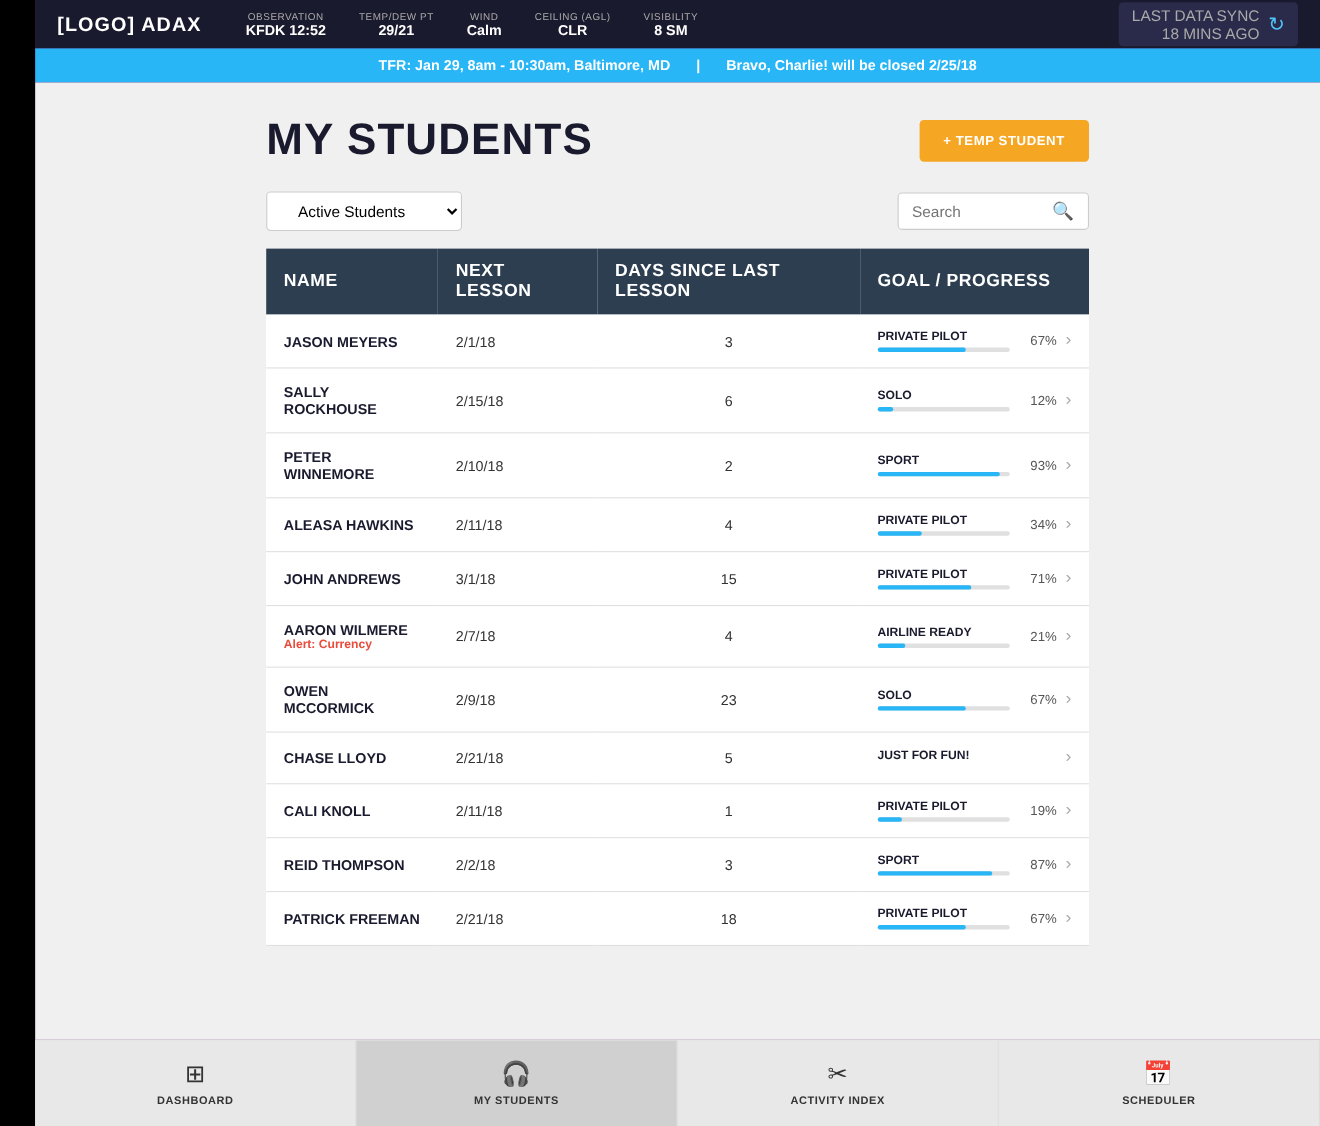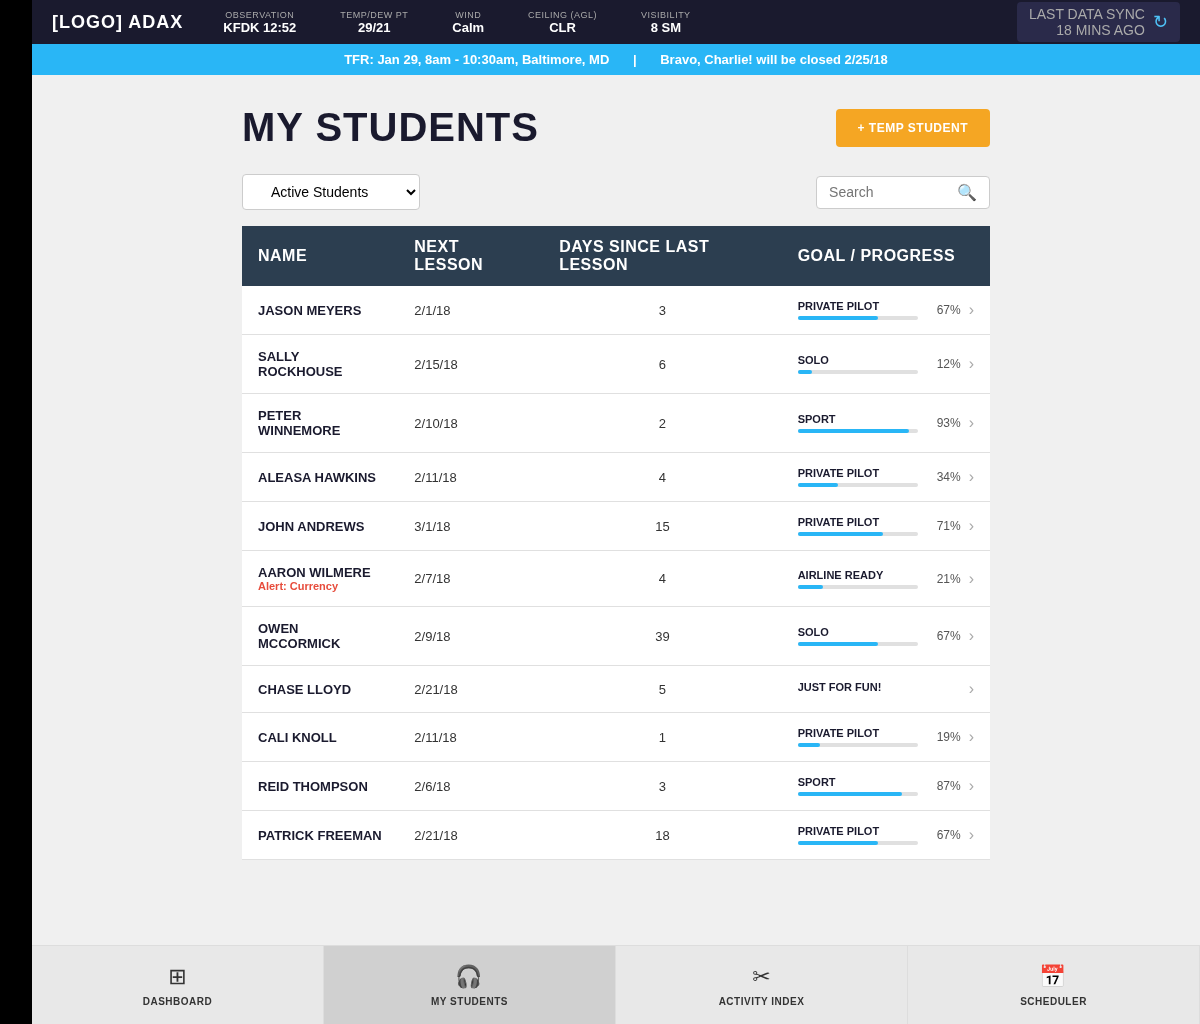--- a/index.html
+++ b/index.html
@@ -16,21 +16,21 @@
     }
     .logo {
       font-weight: bold;
       font-size: 18px;
       color: #fff;
       margin-right: 40px;
       letter-spacing: 1px;
     }
     .weather-items {
       display: flex;
-      gap: 44px;
+      gap: 30px;
       flex: 1;
     }
     .weather-item {
       display: flex;
       flex-direction: column;
       align-items: center;
     }
     .weather-label {
       font-size: 9px;
       color: #aaa;
@@ -444,21 +444,21 @@
                 <span class="progress-pct">21%</span>
                 <span class="chevron-icon">›</span>
               </div>
             </td>
           </tr>
           <tr>
             <td>
               <div class="student-name">OWEN MCCORMICK</div>
             </td>
             <td>2/9/18</td>
-            <td style="text-align: center;">39</td>
+            <td style="text-align: center;">23</td>
             <td>
               <div class="goal-cell">
                 <div class="goal-info">
                   <div class="goal-label">SOLO</div>
                   <div class="progress-bar-bg">
                     <div class="progress-bar-fill" style="width: 67%;"></div>
                   </div>
                 </div>
                 <span class="progress-pct">67%</span>
                 <span class="chevron-icon">›</span>
@@ -496,21 +496,21 @@
                 </div>
                 <span class="progress-pct">19%</span>
                 <span class="chevron-icon">›</span>
               </div>
             </td>
           </tr>
           <tr>
             <td>
               <div class="student-name">REID THOMPSON</div>
             </td>
-            <td>2/6/18</td>
+            <td>2/2/18</td>
             <td style="text-align: center;">3</td>
             <td>
               <div class="goal-cell">
                 <div class="goal-info">
                   <div class="goal-label">SPORT</div>
                   <div class="progress-bar-bg">
                     <div class="progress-bar-fill" style="width: 87%;"></div>
                   </div>
                 </div>
                 <span class="progress-pct">87%</span>

